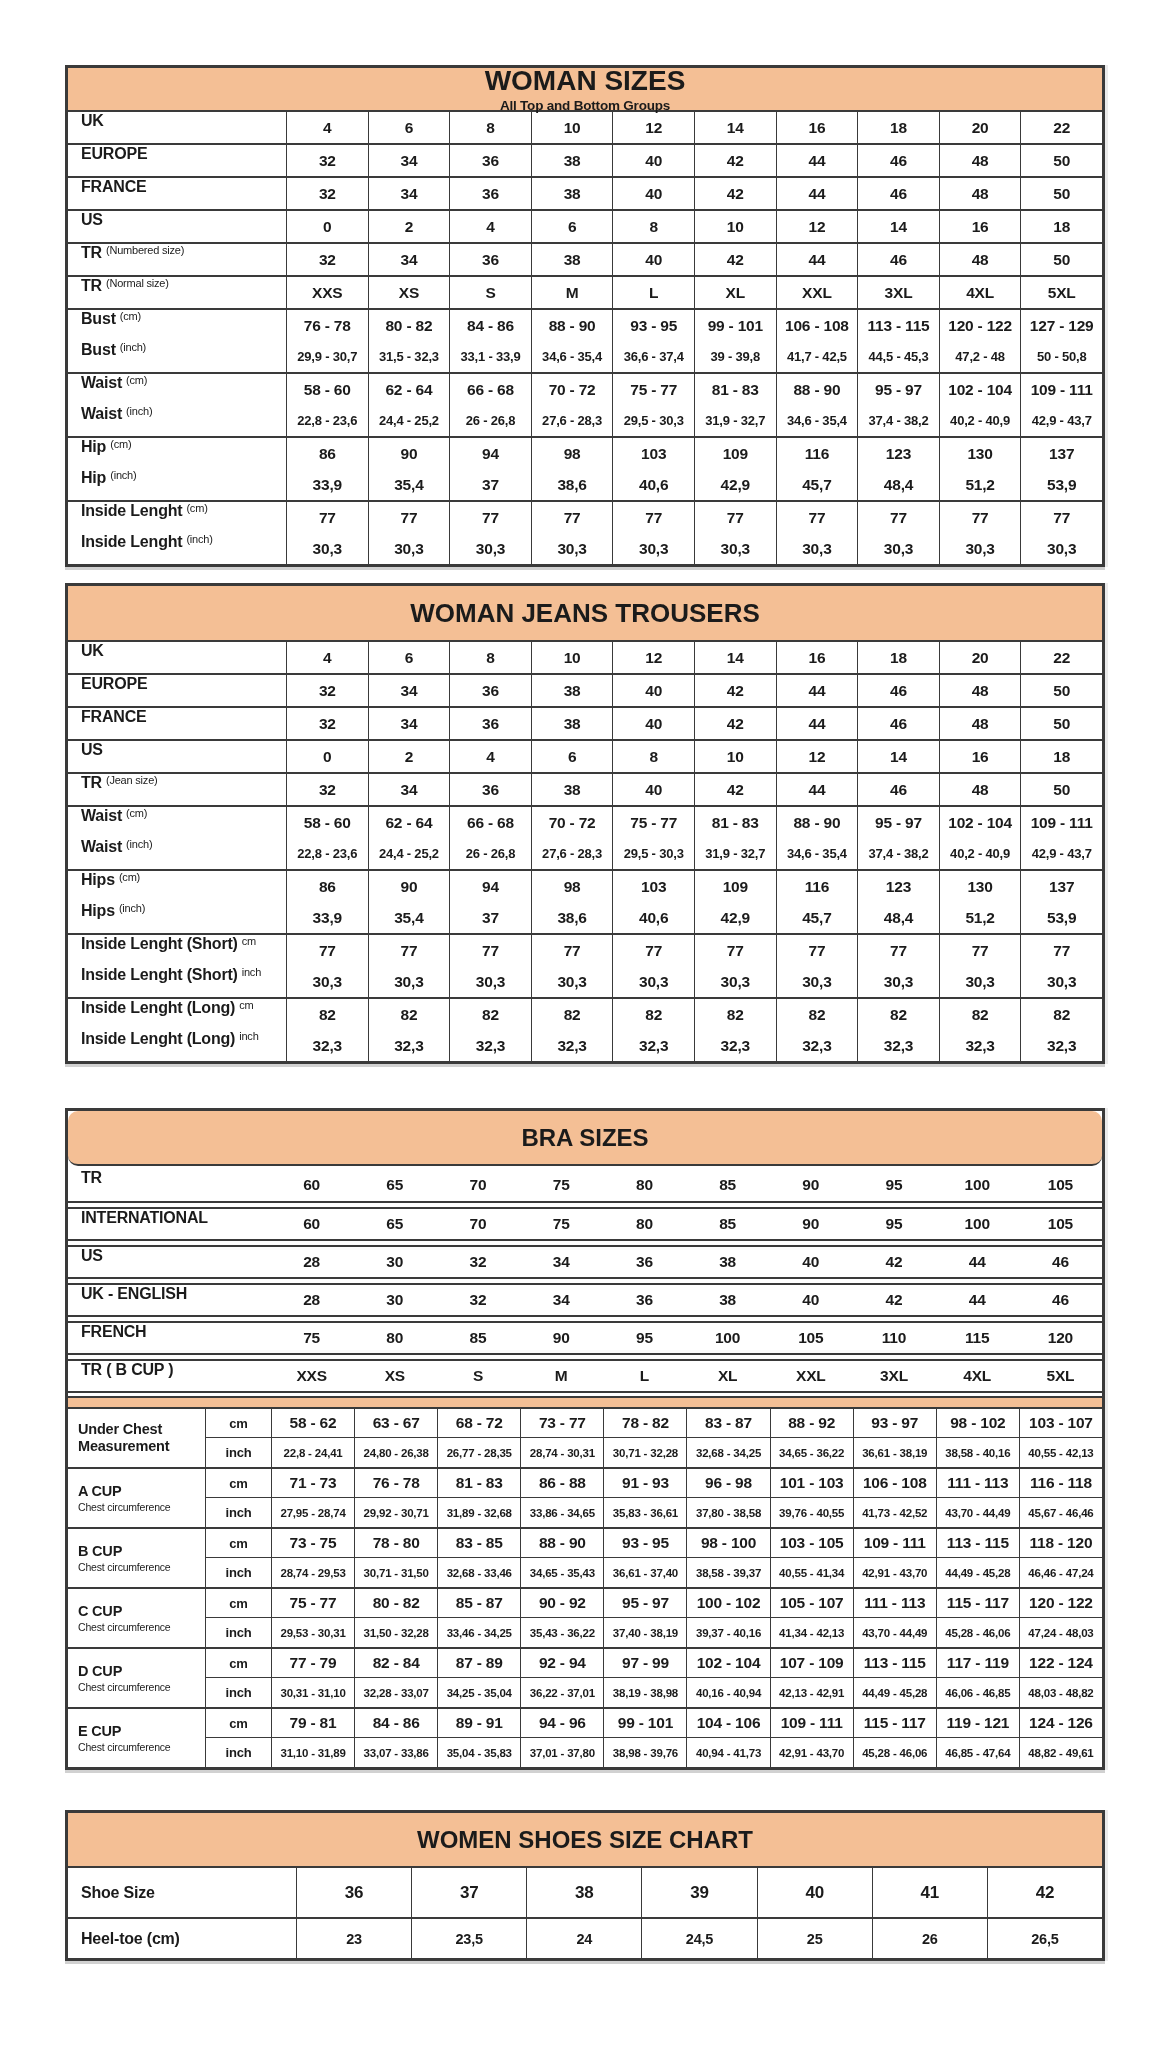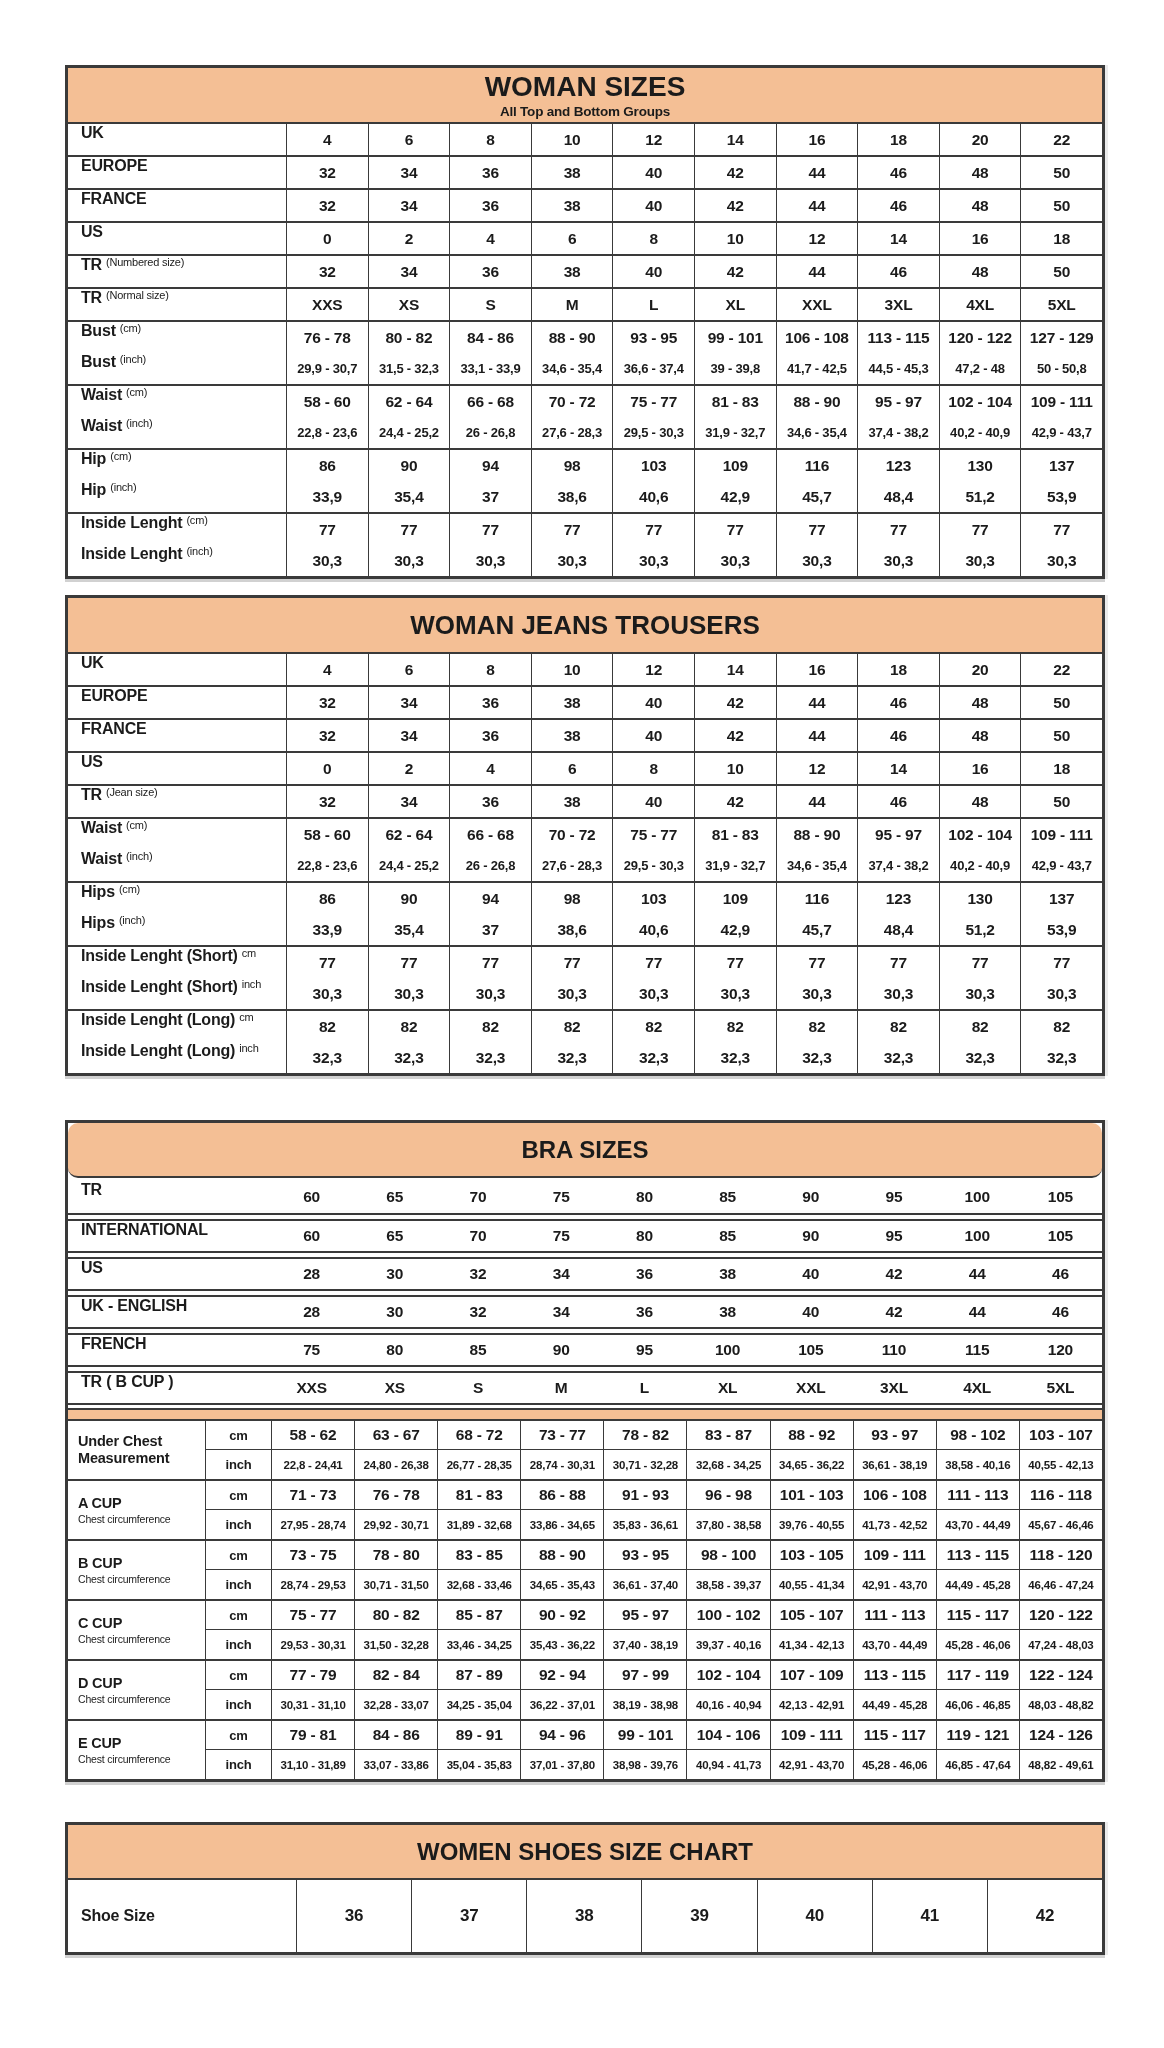--- a/index.html
+++ b/index.html
@@ -21,21 +21,21 @@
   
   .group{display:grid;grid-template-columns:218px repeat(10,1fr);grid-auto-rows:31px;align-items:center;}
   .pair{grid-auto-rows:31px;}
   .group + .group{border-top:var(--mid) solid var(--bd);}
   .lbl{height:100%;display:flex;align-items:flex-start;padding-left:13px;font-weight:bold;font-size:16px;white-space:nowrap;}
   .lbl .lsm{font-size:11px;font-weight:normal;margin-left:4px;}
   .val{height:100%;display:flex;align-items:center;justify-content:center;border-left:var(--thin) solid var(--bd);font-weight:bold;font-size:15.5px;}
   .val.cval{font-size:13px;}
 
   
-  #t1 .hd{height:56px;}
+  #t1 .hd{height:44px;}
   #t2 .hd{height:56px;}
   #t2 .hd .t{font-size:26px;}
   #t3 .hd{height:55px;border-radius:10px;}
   #t3 .hd .t{font-size:24px;}
   #t4 .hd{height:55px;}
   #t4 .hd .t{font-size:24px;}
 
   #t2{margin-top:16px;}
   #t3{margin-top:44px;}
   #t4{margin-top:40px;}
@@ -55,21 +55,21 @@
   .cuplab .cl1{font-weight:bold;font-size:14.5px;line-height:1.15;}
   .cuplab .cl2{font-size:10.5px;font-weight:normal;margin-top:1px;}
   .unit,.cupv{display:flex;align-items:center;justify-content:center;border-left:var(--thin) solid var(--bd);}
   .unit{font-weight:bold;font-size:13px;}
   .cupv{font-weight:bold;font-size:15.5px;}
   .cupv.sm{font-size:11.5px;font-weight:bold;}
   .bb{border-bottom:var(--thin) solid var(--bd);}
 
   
   .shrow{display:grid;grid-template-columns:228px repeat(7,1fr);align-items:center;}
-  .shrow.h1{height:72px;border-radius:13px;}
+  .shrow.h1{height:49px;border-radius:13px;}
   .shrow.h2{height:41px;border-top:2px solid var(--bd);}
   .shrow .sl{padding-left:13px;font-weight:bold;font-size:16px;}
   .shrow .sv{height:100%;display:flex;align-items:center;justify-content:center;border-left:var(--thin) solid var(--bd);font-weight:bold;}
   .h1 .sv{font-size:17px;}
   .h2 .sv{font-size:14.5px;}
 </style>
 </head>
 <body>
 
 <div class="page">
@@ -775,16 +775,26 @@
         <div class="shrow h1">
           <div class="sl">Shoe Size</div>
           <div class="sv">36</div>
           <div class="sv">37</div>
           <div class="sv">38</div>
           <div class="sv">39</div>
           <div class="sv">40</div>
           <div class="sv">41</div>
           <div class="sv">42</div>
         </div>
+        <div class="shrow h2">
+          <div class="sl">Heel-toe (cm)</div>
+          <div class="sv">23</div>
+          <div class="sv">23,5</div>
+          <div class="sv">24</div>
+          <div class="sv">24,5</div>
+          <div class="sv">25</div>
+          <div class="sv">26</div>
+          <div class="sv">26,5</div>
+        </div>
       </div>
   </section>
 
 </div>
 
 </body></html>

